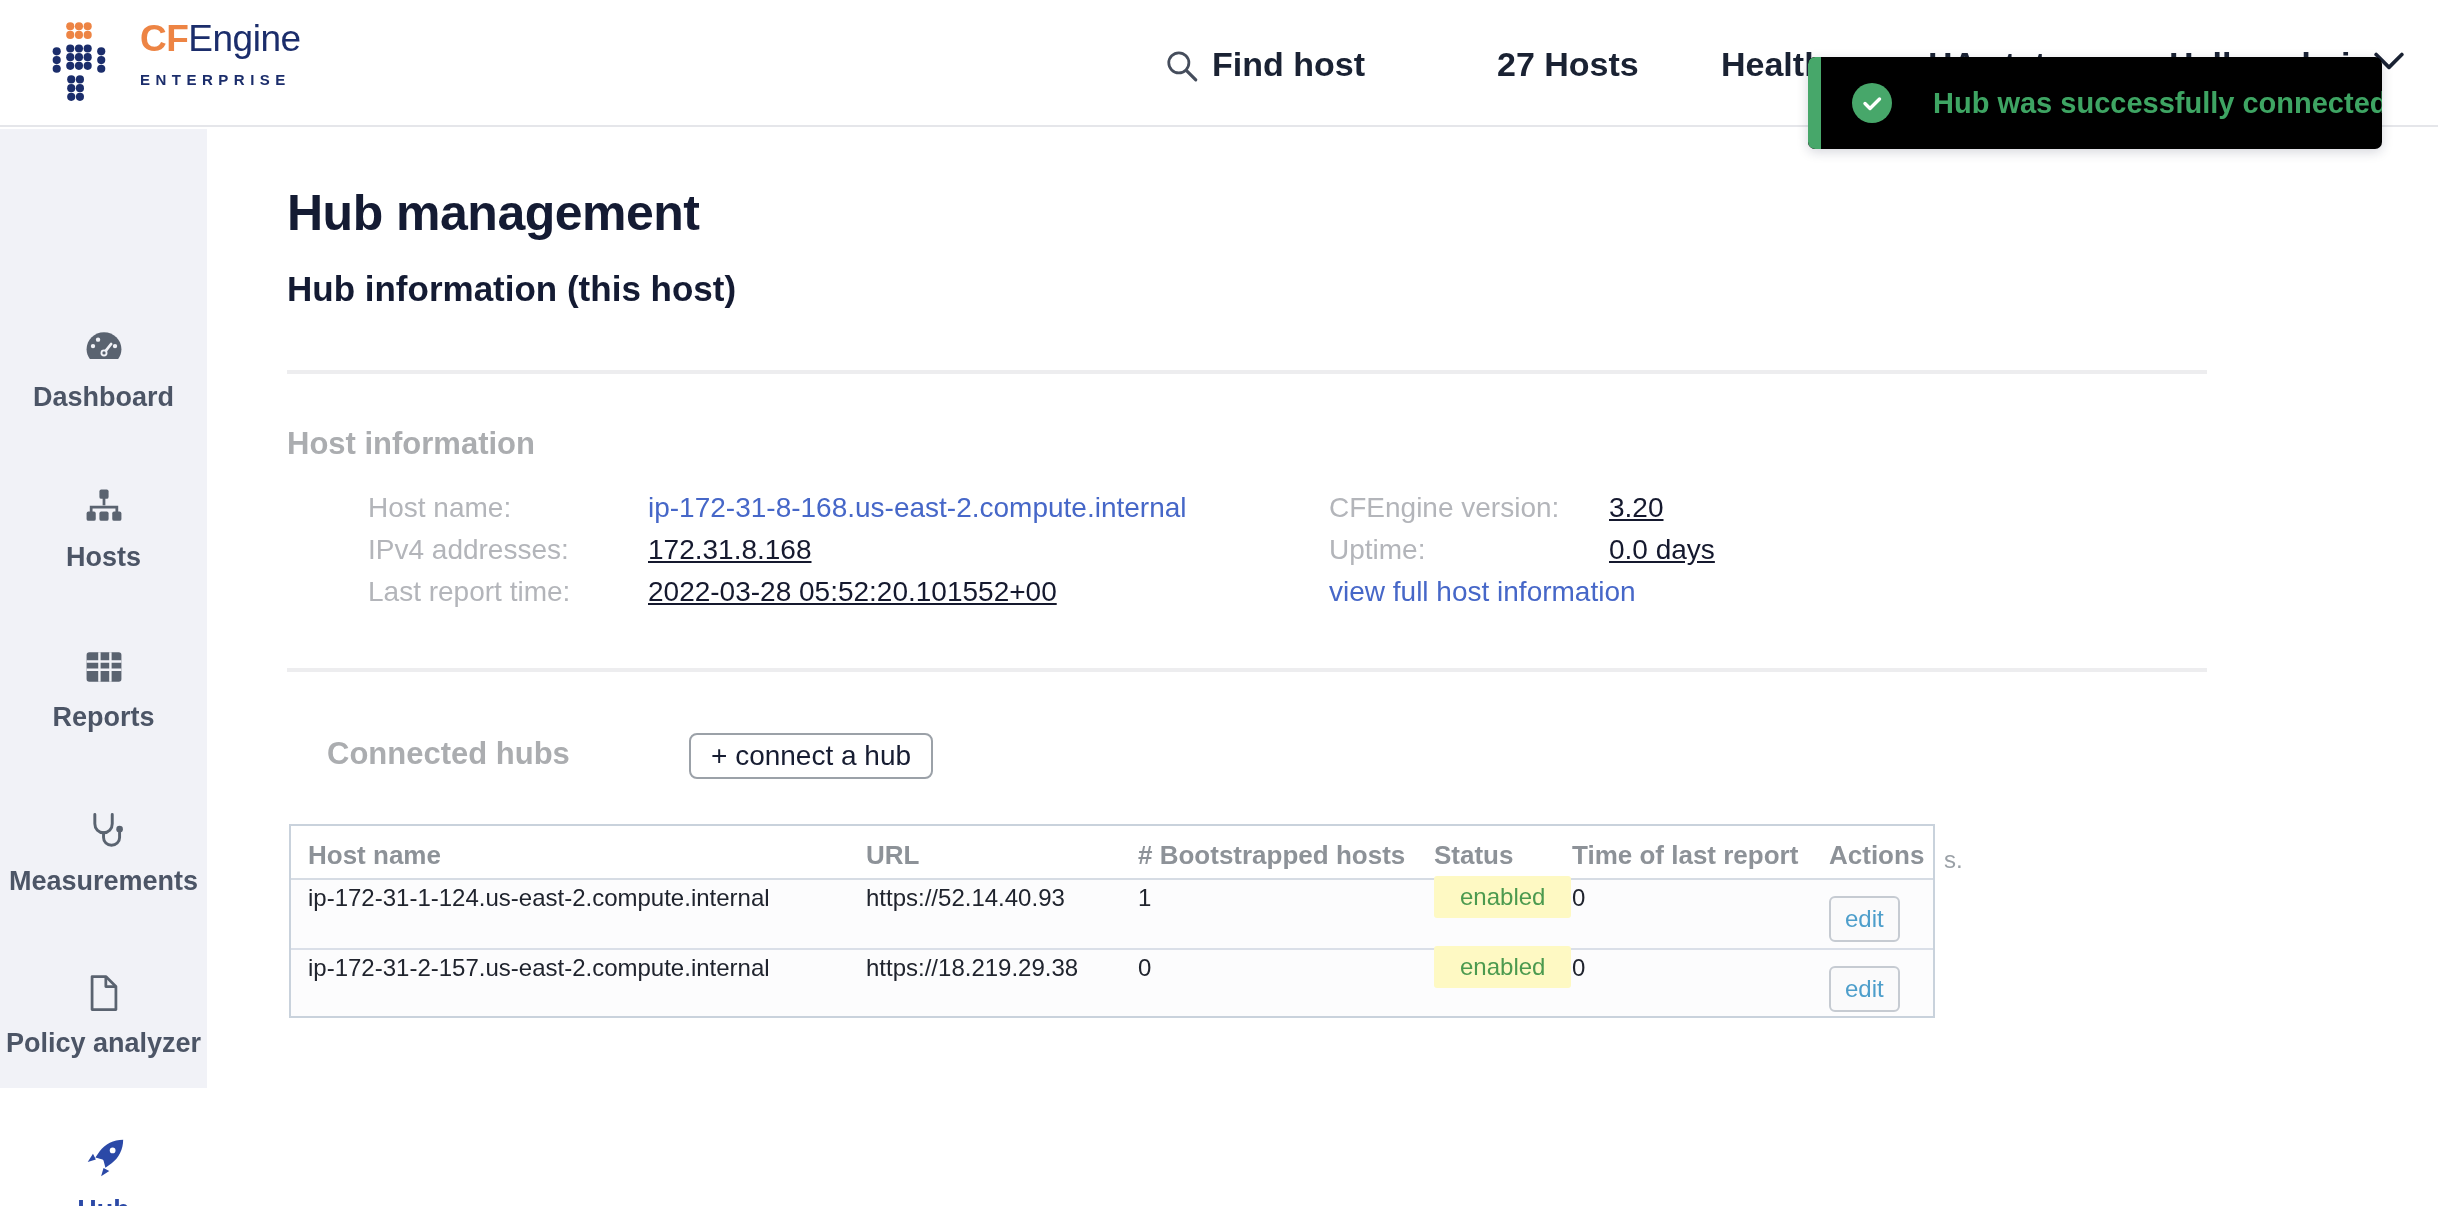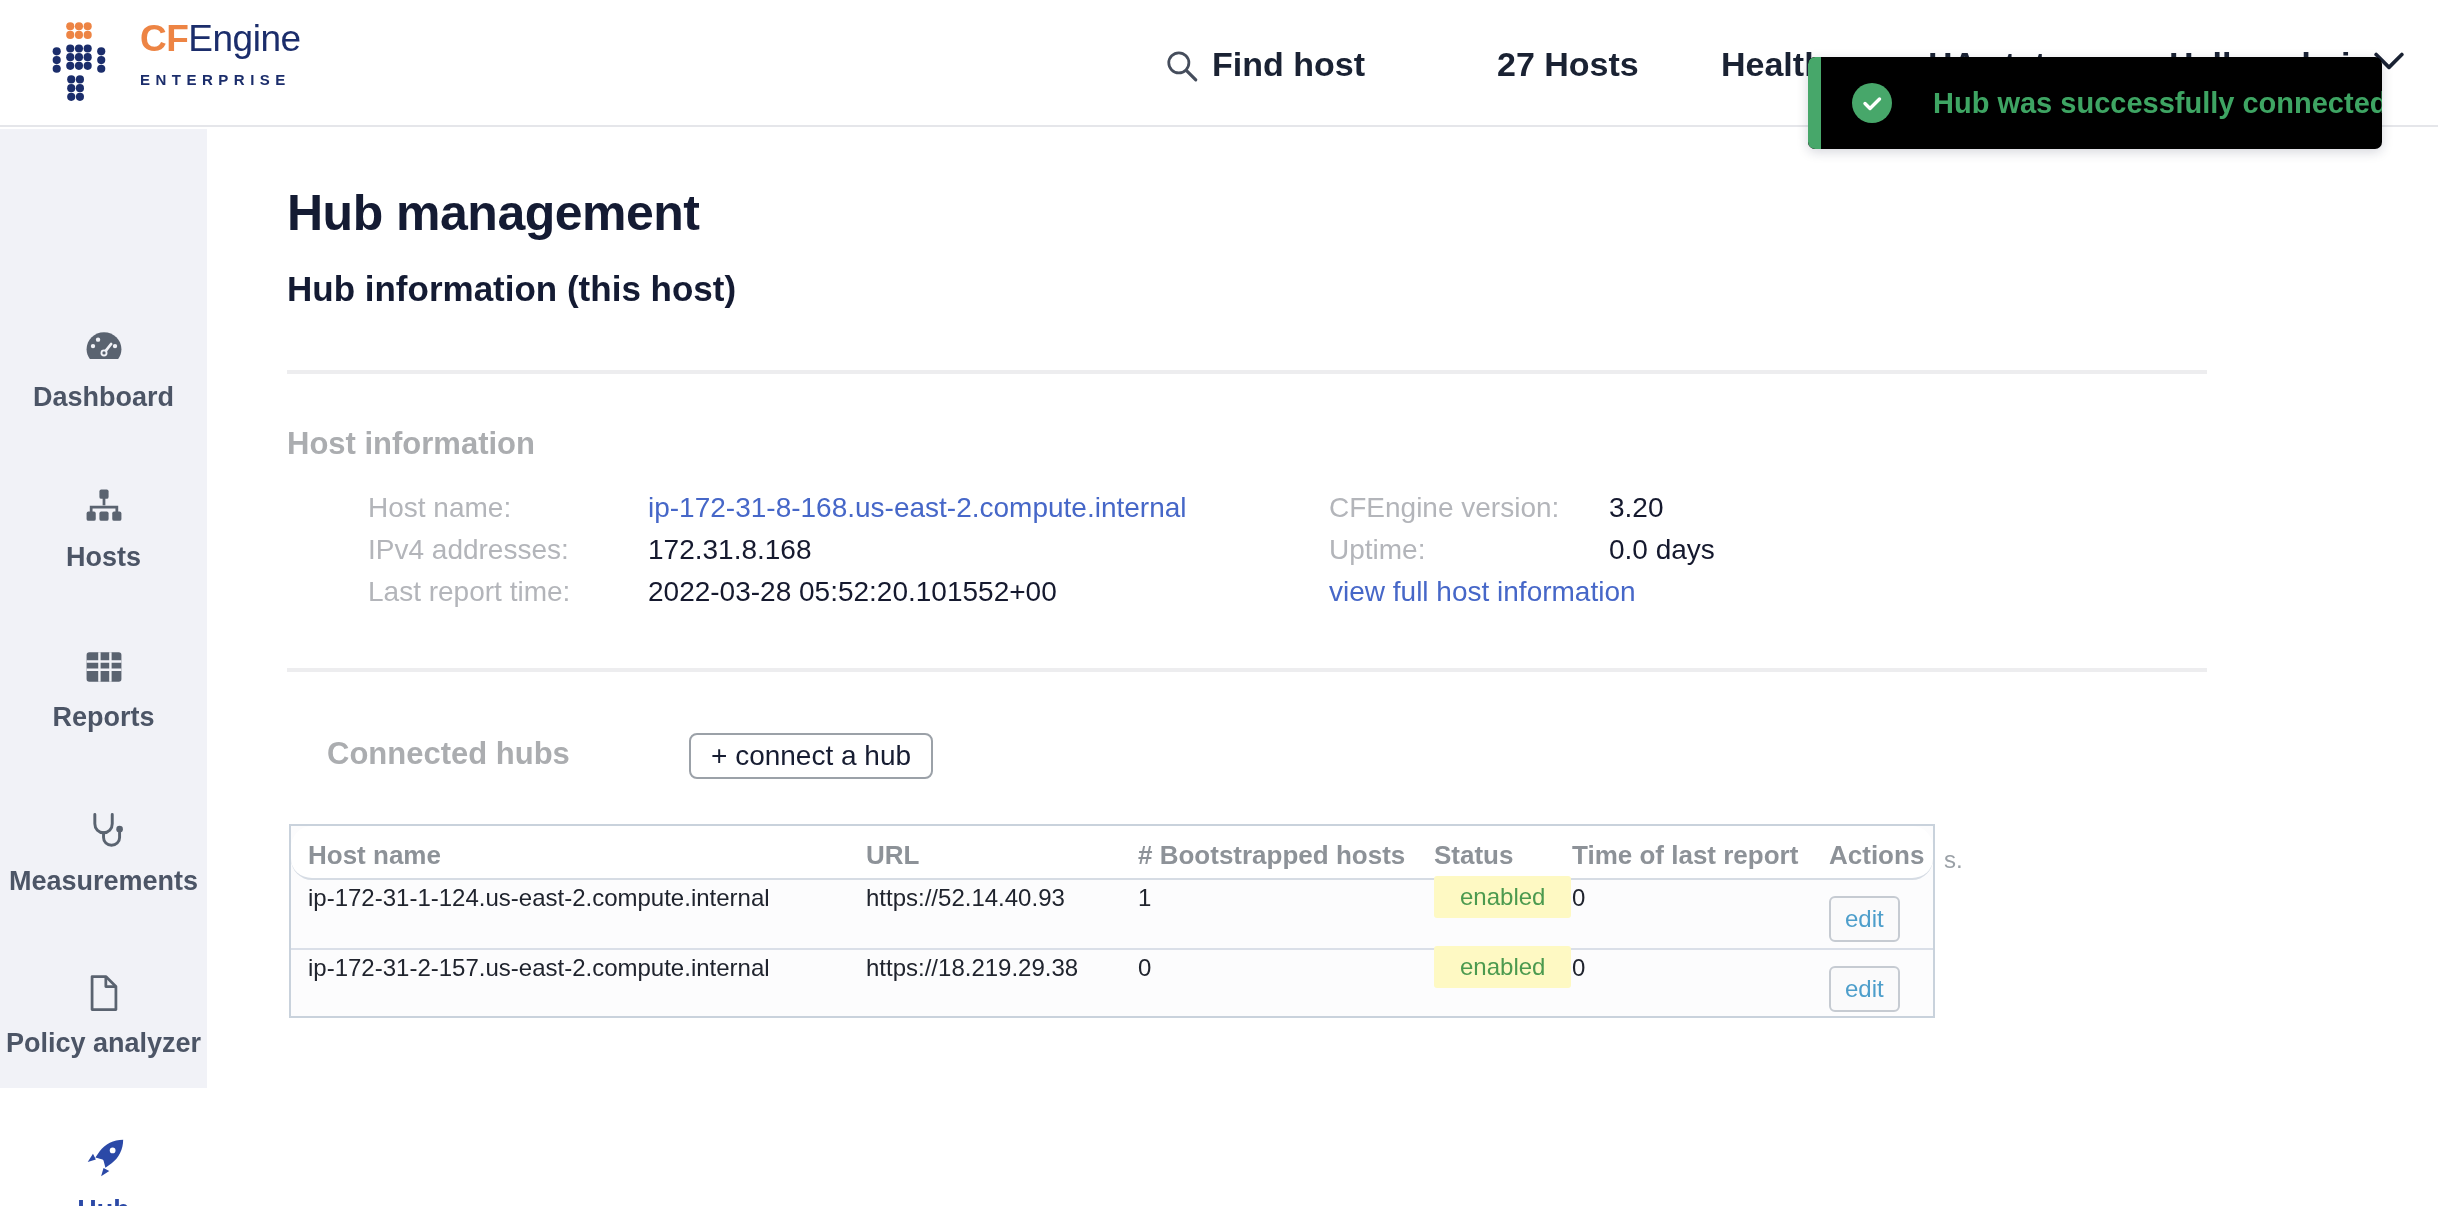--- a/index.html
+++ b/index.html
@@ -41,36 +41,36 @@
 
   
   .main { position:absolute; left:207px; top:129px; width:2231px; height:1077px; background:#fff; }
   .h1 { position:absolute; left:80px; top:55px; font-size:50px; font-weight:800; color:#141B33; letter-spacing:-0.5px; }
   .h2 { position:absolute; left:80px; top:140px; font-size:35px; font-weight:800; color:#141B33; }
   .divider { position:absolute; left:80px; width:1920px; height:4px; background:#EDEDEF; }
   .div1 { top:241px; } .div2 { top:539px; }
   .sect-head { position:absolute; font-size:31px; font-weight:700; color:#ABADB0; }
   .host-info-head { left:80px; top:297px; }
   .info-label { position:absolute; font-size:28px; color:#B3B5BA; white-space:nowrap; }
-  .info-value { position:absolute; font-size:28px; color:#15192E; white-space:nowrap; }
+  .info-value { position:absolute; font-size:28px; color:#15192E; white-space:nowrap;text-decoration:underline; }
   .info-link { position:absolute; font-size:28px; color:#4667C8; white-space:nowrap; cursor:pointer; }
   .r1 { top:363px; } .r2 { top:405px; } .r3 { top:447px; }
   .lcol-label { left:161px; } .lcol-value { left:441px; }
   .rcol-label { left:1122px; } .rcol-value { left:1402px; }
 
   .hubs-head { left:120px; top:607px; }
   .connect-btn { position:absolute; left:482px; top:604px; height:46px; padding:0 20px;
                  background:#fff; border:2px solid #9BA1A8; border-radius:8px;
                  font-family:"Liberation Sans",sans-serif; font-size:28px; font-weight:500;
                  color:#171D32; cursor:pointer; line-height:42px; }
 
   
   .hub-table { position:absolute; left:82px; top:695px; width:1646px; background:#FCFCFD;
                border:2px solid #C9D2DC; }
-  .t-head { position:relative; height:54px; border-bottom:2px solid #D6DCE4; background:#fff;border-radius:21px; }
+  .t-head { position:relative; height:54px; border-bottom:2px solid #D6DCE4; background:#fff; }
   .t-row { position:relative; height:68px; background:#FCFCFD; }
   .t-row + .t-row { border-top:2px solid #DADFE8; }
   .hcell { position:absolute; top:14px; font-size:26px; font-weight:700; color:#8D9298; white-space:nowrap; }
   .cell { position:absolute; top:4px; font-size:24px; color:#20242E; white-space:nowrap; }
   .col-host { left:17px; } .col-url { left:575px; } .col-boot { left:847px; }
   .col-status { left:1143px; } .col-time { left:1281px; } .col-actions { left:1538px; }
   .badge { display:inline-block; background:#fef9c3; color:#4C9A4F; font-size:24px;
            padding:7px 26px; border-radius:3px; position:relative; top:-8px; }
   .edit-btn { position:absolute; left:1538px; top:16px; background:#FAFAFB; border:2px solid #C6CBD2;
               border-radius:6px; color:#4D9ECB; font-family:"Liberation Sans",sans-serif;

